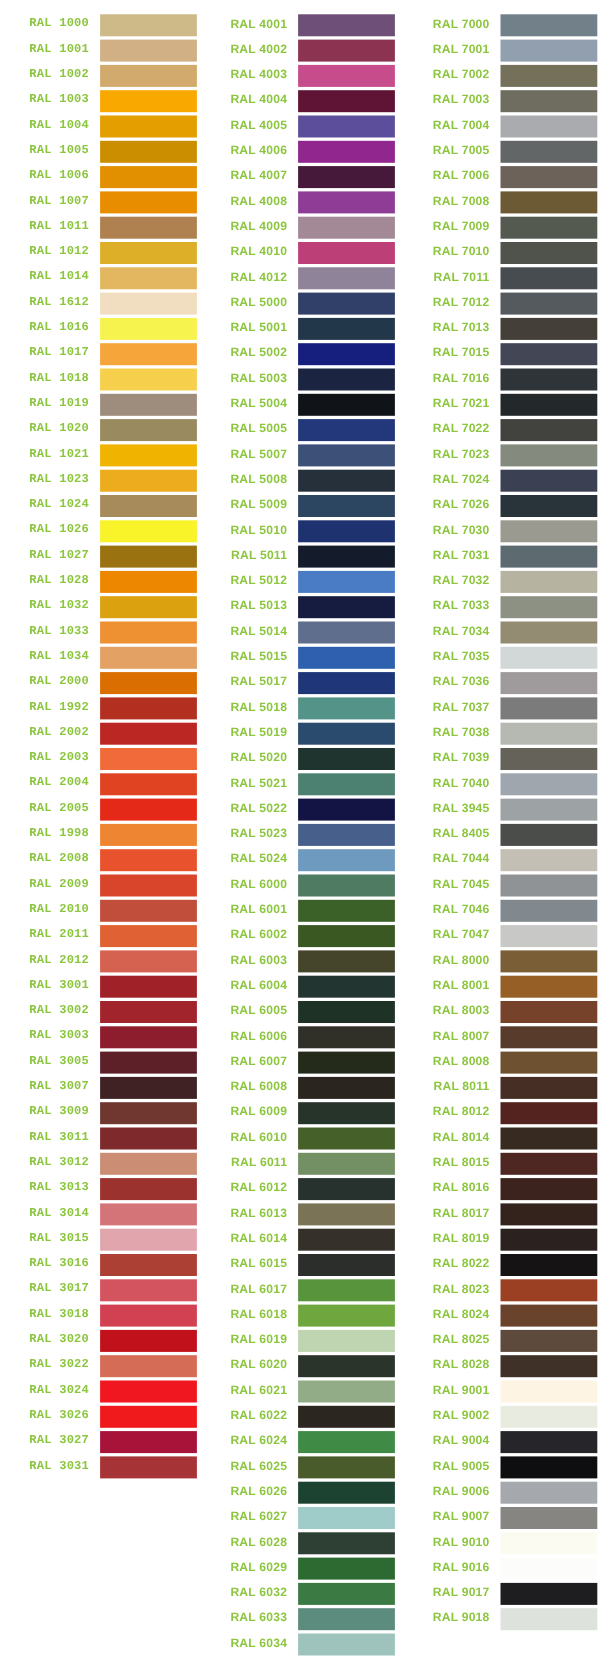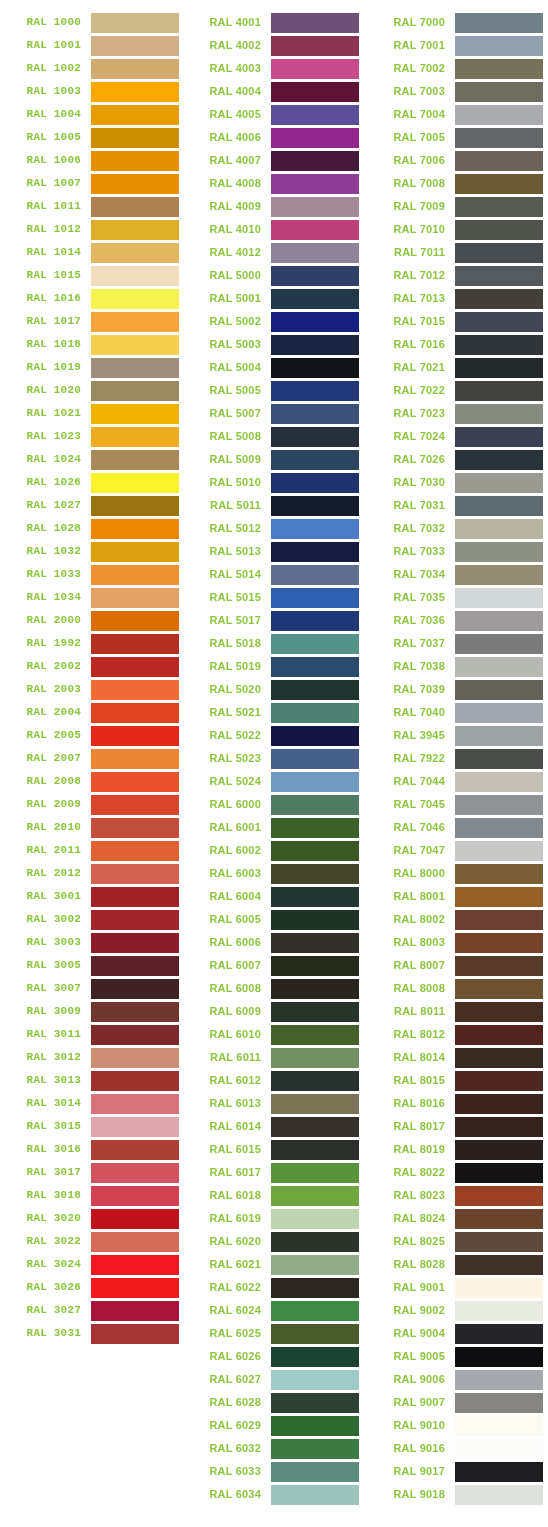--- a/index.html
+++ b/index.html
@@ -101,21 +101,21 @@
       </div>
       <div class="swatch-row">
         <span class="swatch-label">RAL 1012</span>
         <span class="swatch-chip" style="background-color: rgb(221, 175, 40);"></span>
       </div>
       <div class="swatch-row">
         <span class="swatch-label">RAL 1014</span>
         <span class="swatch-chip" style="background-color: rgb(227, 182, 96);"></span>
       </div>
       <div class="swatch-row">
-        <span class="swatch-label">RAL 1015</span>
+        <span class="swatch-label">RAL 1612</span>
         <span class="swatch-chip" style="background-color: rgb(241, 222, 193);"></span>
       </div>
       <div class="swatch-row">
         <span class="swatch-label">RAL 1016</span>
         <span class="swatch-chip" style="background-color: rgb(247, 243, 78);"></span>
       </div>
       <div class="swatch-row">
         <span class="swatch-label">RAL 1017</span>
         <span class="swatch-chip" style="background-color: rgb(245, 165, 58);"></span>
       </div>
@@ -185,21 +185,21 @@
       </div>
       <div class="swatch-row">
         <span class="swatch-label">RAL 2004</span>
         <span class="swatch-chip" style="background-color: rgb(223, 67, 34);"></span>
       </div>
       <div class="swatch-row">
         <span class="swatch-label">RAL 2005</span>
         <span class="swatch-chip" style="background-color: rgb(228, 41, 24);"></span>
       </div>
       <div class="swatch-row">
-        <span class="swatch-label">RAL 2007</span>
+        <span class="swatch-label">RAL 1998</span>
         <span class="swatch-chip" style="background-color: rgb(238, 133, 50);"></span>
       </div>
       <div class="swatch-row">
         <span class="swatch-label">RAL 2008</span>
         <span class="swatch-chip" style="background-color: rgb(232, 83, 46);"></span>
       </div>
       <div class="swatch-row">
         <span class="swatch-label">RAL 2009</span>
         <span class="swatch-chip" style="background-color: rgb(216, 69, 43);"></span>
       </div>
@@ -681,21 +681,21 @@
       </div>
       <div class="swatch-row">
         <span class="swatch-label">RAL 7040</span>
         <span class="swatch-chip" style="background-color: rgb(159, 166, 174);"></span>
       </div>
       <div class="swatch-row">
         <span class="swatch-label">RAL 3945</span>
         <span class="swatch-chip" style="background-color: rgb(157, 163, 165);"></span>
       </div>
       <div class="swatch-row">
-        <span class="swatch-label">RAL 7922</span>
+        <span class="swatch-label">RAL 8405</span>
         <span class="swatch-chip" style="background-color: rgb(75, 77, 74);"></span>
       </div>
       <div class="swatch-row">
         <span class="swatch-label">RAL 7044</span>
         <span class="swatch-chip" style="background-color: rgb(195, 191, 181);"></span>
       </div>
       <div class="swatch-row">
         <span class="swatch-label">RAL 7045</span>
         <span class="swatch-chip" style="background-color: rgb(144, 147, 149);"></span>
       </div>
@@ -707,24 +707,20 @@
         <span class="swatch-label">RAL 7047</span>
         <span class="swatch-chip" style="background-color: rgb(200, 200, 199);"></span>
       </div>
       <div class="swatch-row">
         <span class="swatch-label">RAL 8000</span>
         <span class="swatch-chip" style="background-color: rgb(122, 94, 53);"></span>
       </div>
       <div class="swatch-row">
         <span class="swatch-label">RAL 8001</span>
         <span class="swatch-chip" style="background-color: rgb(149, 95, 37);"></span>
-      </div>
-      <div class="swatch-row">
-        <span class="swatch-label">RAL 8002</span>
-        <span class="swatch-chip" style="background-color: rgb(109, 64, 52);"></span>
       </div>
       <div class="swatch-row">
         <span class="swatch-label">RAL 8003</span>
         <span class="swatch-chip" style="background-color: rgb(118, 67, 42);"></span>
       </div>
       <div class="swatch-row">
         <span class="swatch-label">RAL 8007</span>
         <span class="swatch-chip" style="background-color: rgb(89, 59, 43);"></span>
       </div>
       <div class="swatch-row">

